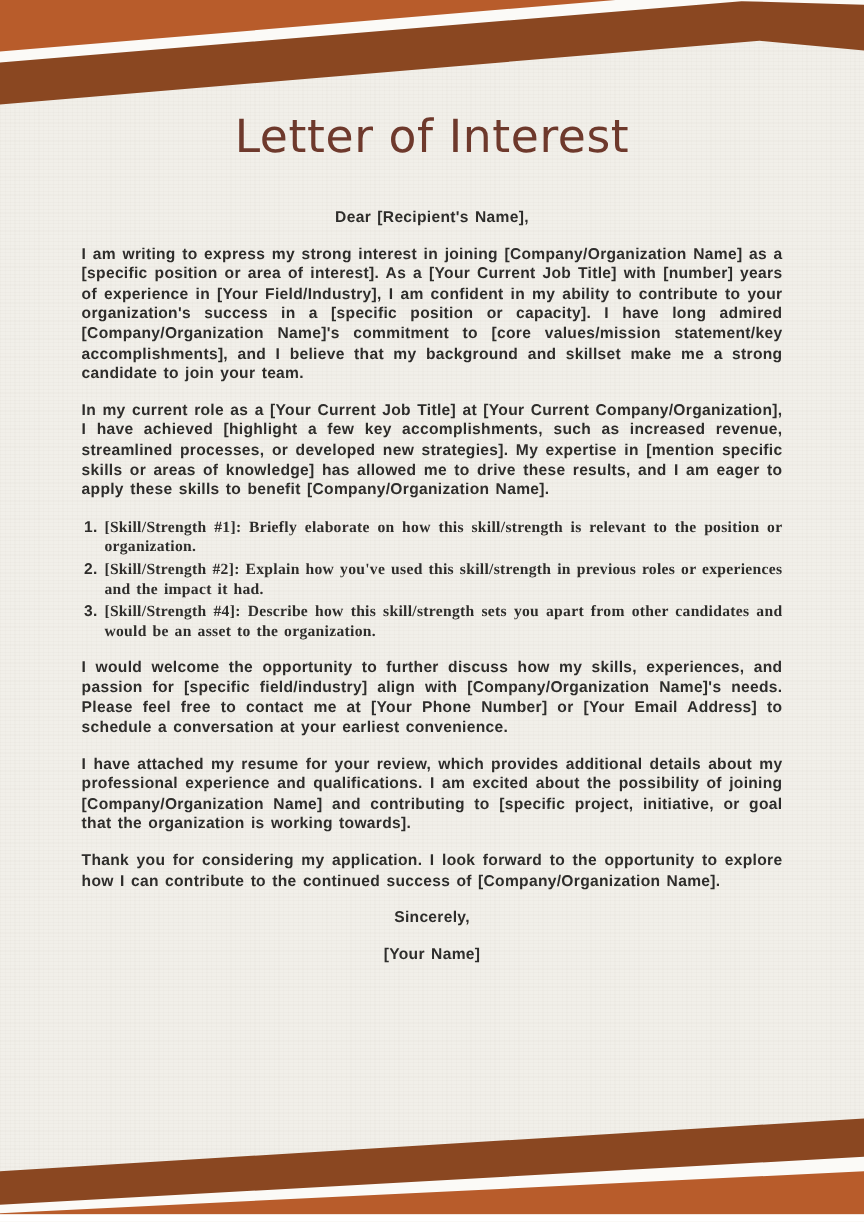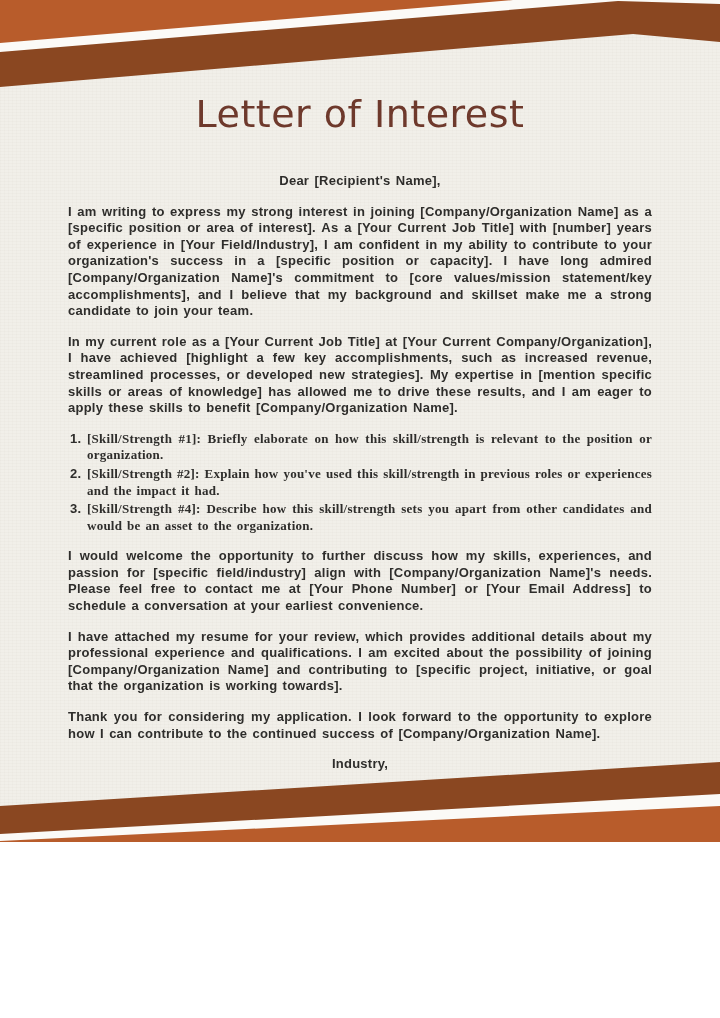--- a/index.html
+++ b/index.html
@@ -12,21 +12,21 @@
     --stripe-white:#fbfaf7;
   }
   *{margin:0;padding:0;box-sizing:border-box;}
   html,body{width:720px;height:1018px;}
   body{
     font-family:"Liberation Sans", sans-serif;
     background:#fff;
   }
   .page{
     position:relative;
-    width:720px;height:842px;
+    width:720px;height:1012px;
     overflow:hidden;
     background-color:var(--paper);
     background-image:
       repeating-linear-gradient(0deg, rgba(110,90,70,0.025) 0 1px, transparent 1px 3px),
       repeating-linear-gradient(90deg, rgba(110,90,70,0.02) 0 1px, transparent 1px 4px);
   }
   .ribbon{position:absolute;left:0;width:720px;display:block;}
   .ribbon.top{top:0;height:95px;}
   .ribbon.bottom{bottom:0;height:100px;}
 
@@ -117,21 +117,21 @@
       <li>
         <span class="num">3.</span>
         <span class="li-text">[Skill/Strength #4]: Describe how this skill/strength sets you apart from other candidates and would be an asset to the organization.</span>
       </li>
     </ol>
 
     <p>I would welcome the opportunity to further discuss how my skills, experiences, and passion for [specific field/industry] align with [Company/Organization Name]'s needs. Please feel free to contact me at [Your Phone Number] or [Your Email Address] to schedule a conversation at your earliest convenience.</p>
     <p>I have attached my resume for your review, which provides additional details about my professional experience and qualifications. I am excited about the possibility of joining [Company/Organization Name] and contributing to [specific project, initiative, or goal that the organization is working towards].</p>
     <p>Thank you for considering my application. I look forward to the opportunity to explore how I can contribute to the continued success of [Company/Organization Name].</p>
 
-    <p class="no-justify">Industry,</p>
+    <p class="no-justify">Sincerely,</p>
     <p class="no-justify">[Your Name]</p>
   </div>
 
   <div class="footer-url">www.typecalendar.com</div>
 
   <svg class="ribbon bottom" viewBox="0 0 720 100" preserveAspectRatio="none">
     <polygon points="0,86 720,46 720,72 0,107" style="fill:var(--stripe-white)"></polygon>
     <polygon points="0,64 720,20 720,52 0,92" style="fill:var(--ribbon-brown)"></polygon>
     <polygon points="0,99 720,64 720,100 0,100" style="fill:var(--ribbon-orange)"></polygon>
   </svg>

